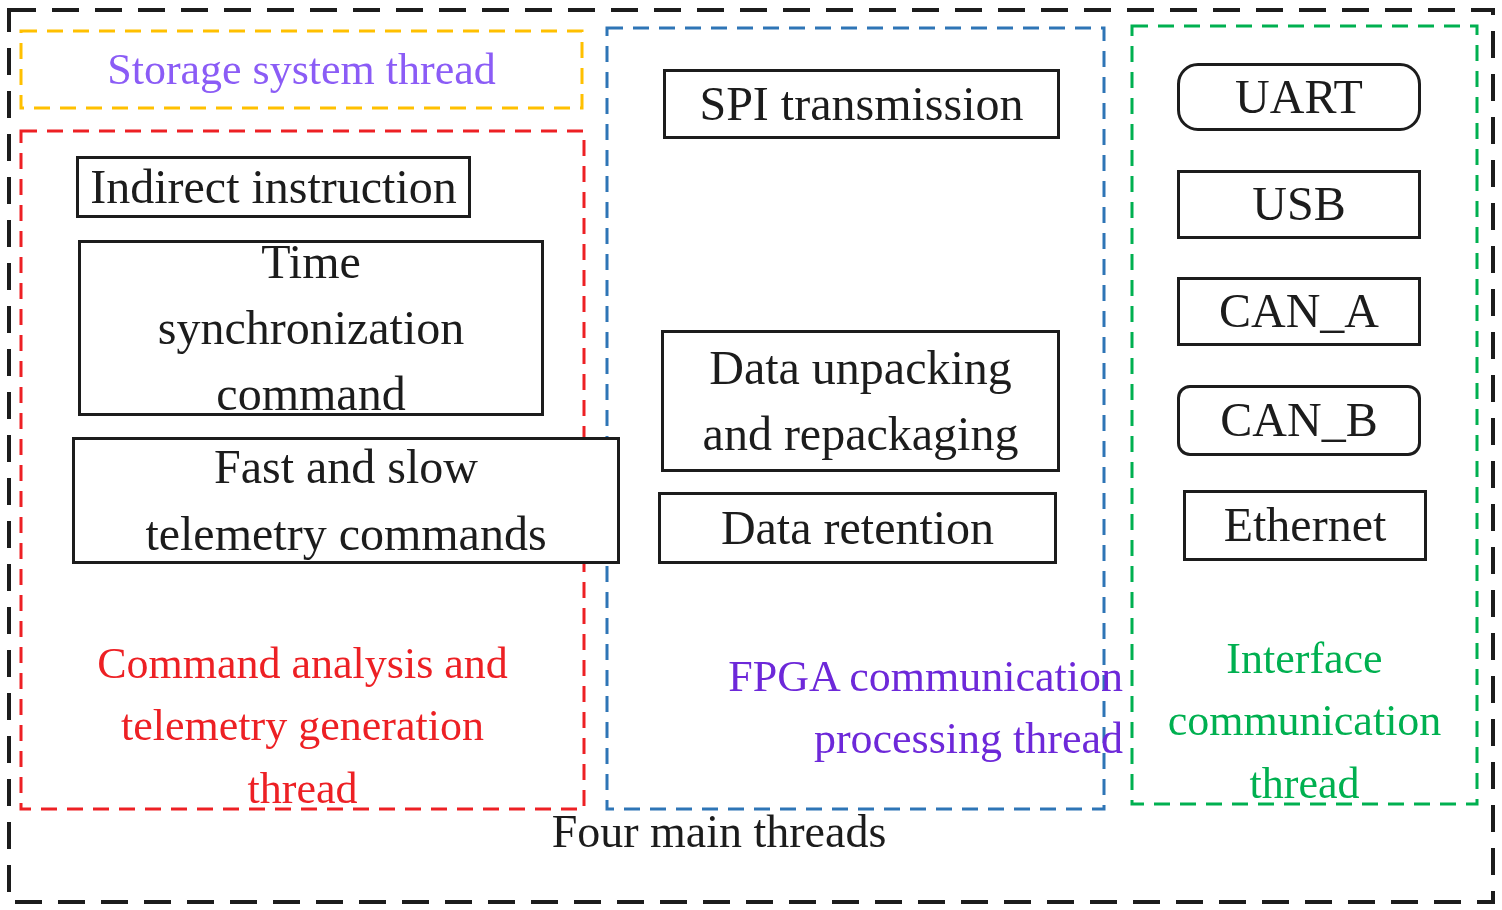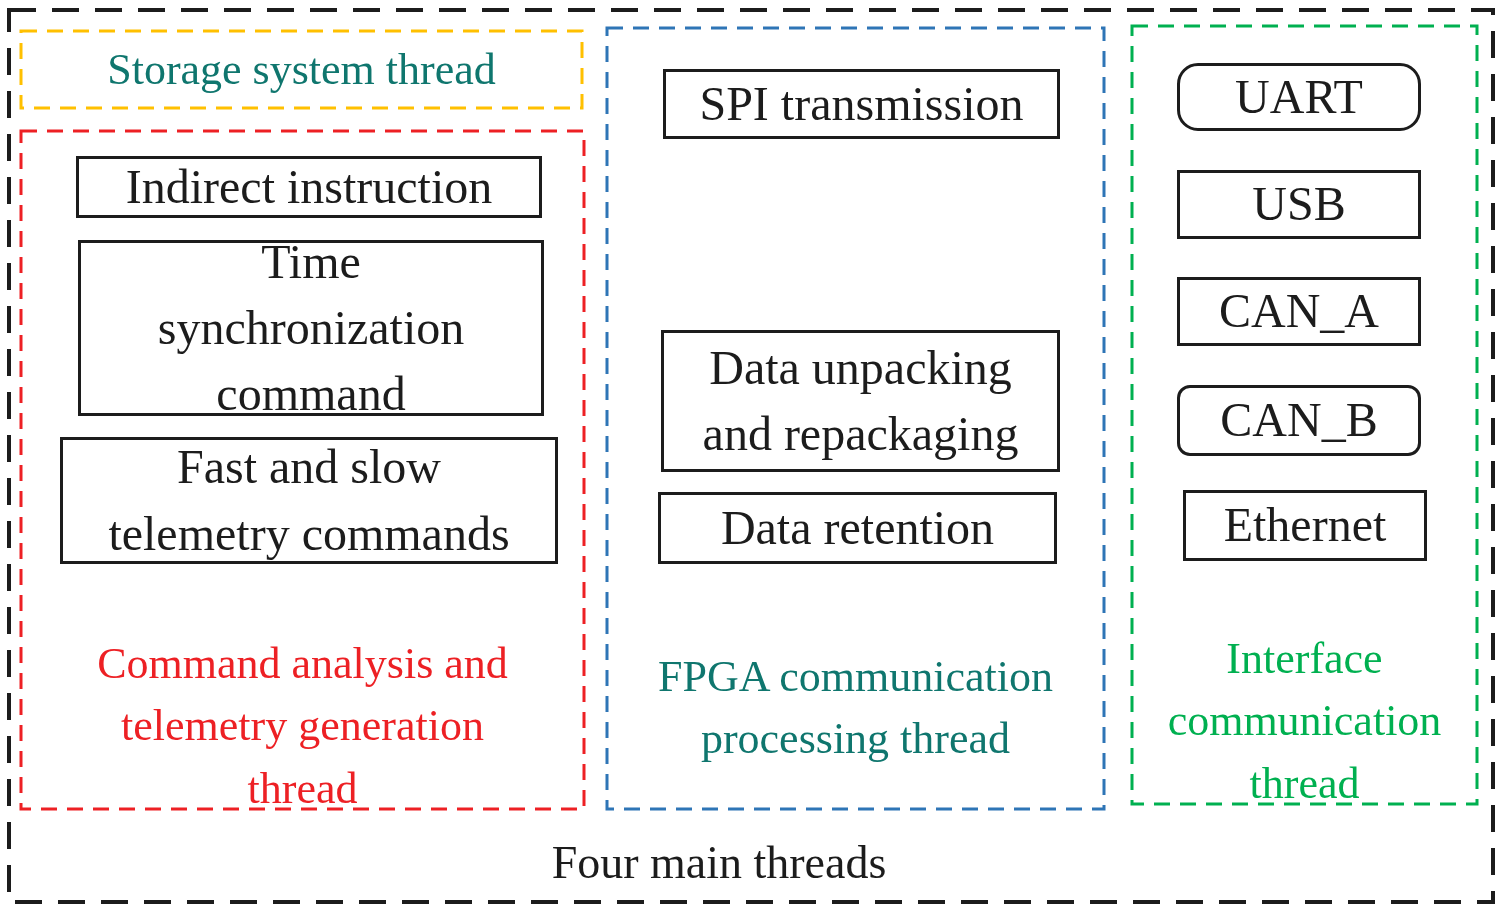--- a/index.html
+++ b/index.html
@@ -59,43 +59,43 @@
 <div class="canvas">
 
   <svg class="dash-layer" width="1502" height="910" viewBox="0 0 1502 910" xmlns="http://www.w3.org/2000/svg">
     <rect x="9" y="10" width="1484" height="892" fill="none" stroke-width="4" stroke-dasharray="27 16" stroke="#1c1c1c"></rect>
     <rect x="21" y="31" width="561" height="77" fill="none" stroke-width="3" stroke-dasharray="16 10" stroke="#ffc000"></rect>
     <rect x="21" y="131" width="563" height="678" fill="none" stroke-width="3" stroke-dasharray="16 10" stroke="#ed2024"></rect>
     <rect x="607" y="28" width="497" height="781" fill="none" stroke-width="3" stroke-dasharray="16 10" stroke="#2e75b6"></rect>
     <rect x="1132" y="26" width="345" height="778" fill="none" stroke-width="3" stroke-dasharray="16 10" stroke="#00b050"></rect>
   </svg>
 
-  <div class="storage-label" style="left: 21px; top: 31px; width: 561px; height: 77px; color: #0f766e;">Storage system thread</div>
+  <div class="storage-label" style="left: 21px; top: 31px; width: 561px; height: 77px; color: #8b5cf6;">Storage system thread</div>
 
-  <div class="node" style="left:76px; top:156px; width:466px; height:62px;">Indirect instruction</div>
+  <div class="node" style="left:76px; top:156px; width:395px; height:62px;">Indirect instruction</div>
   <div class="node" style="left:78px; top:240px; width:466px; height:176px;">Time
 synchronization
 command</div>
-  <div class="node" style="left:60px; top:437px; width:498px; height:127px;">Fast and slow
+  <div class="node" style="left:72px; top:437px; width:548px; height:127px;">Fast and slow
 telemetry commands</div>
   <div class="thread-label" style="left: 21px; top: 633px; width: 563px; color: rgb(237, 32, 36);">Command analysis and
 telemetry generation
 thread</div>
 
   <div class="node" style="left:663px; top:69px; width:397px; height:70px;">SPI transmission</div>
   <div class="node" style="left:661px; top:330px; width:399px; height:142px;">Data unpacking
 and repackaging</div>
   <div class="node" style="left:658px; top:492px; width:399px; height:72px;">Data retention</div>
-  <div class="thread-label" style="left: 607px; top: 646px; width: 497px; color: #0f766e;">FPGA communication
+  <div class="thread-label" style="left: 626px; top: 646px; width: 497px; color: #6d28d9; text-align: right;">FPGA communication
 processing thread</div>
 
   <div class="node" style="left:1177px; top:63px; width:244px; height:68px;border-radius:21px;">UART</div>
   <div class="node" style="left:1177px; top:170px; width:244px; height:69px;">USB</div>
   <div class="node" style="left:1177px; top:277px; width:244px; height:69px;">CAN_A</div>
   <div class="node" style="left:1177px; top:385px; width:244px; height:71px;border-radius:13px;">CAN_B</div>
   <div class="node" style="left:1183px; top:490px; width:244px; height:71px;">Ethernet</div>
   <div class="thread-label" style="left: 1132px; top: 628px; width: 345px; color: rgb(0, 176, 80);">Interface
 communication
 thread</div>
 
-  <div class="frame-label" style="left: 9px; top: 835px; width: 1420px; color: rgb(28, 28, 28);">Four main threads</div>
+  <div class="frame-label" style="left: 9px; top: 804px; width: 1420px; color: rgb(28, 28, 28);">Four main threads</div>
 
 </div>
 
 </body></html>

